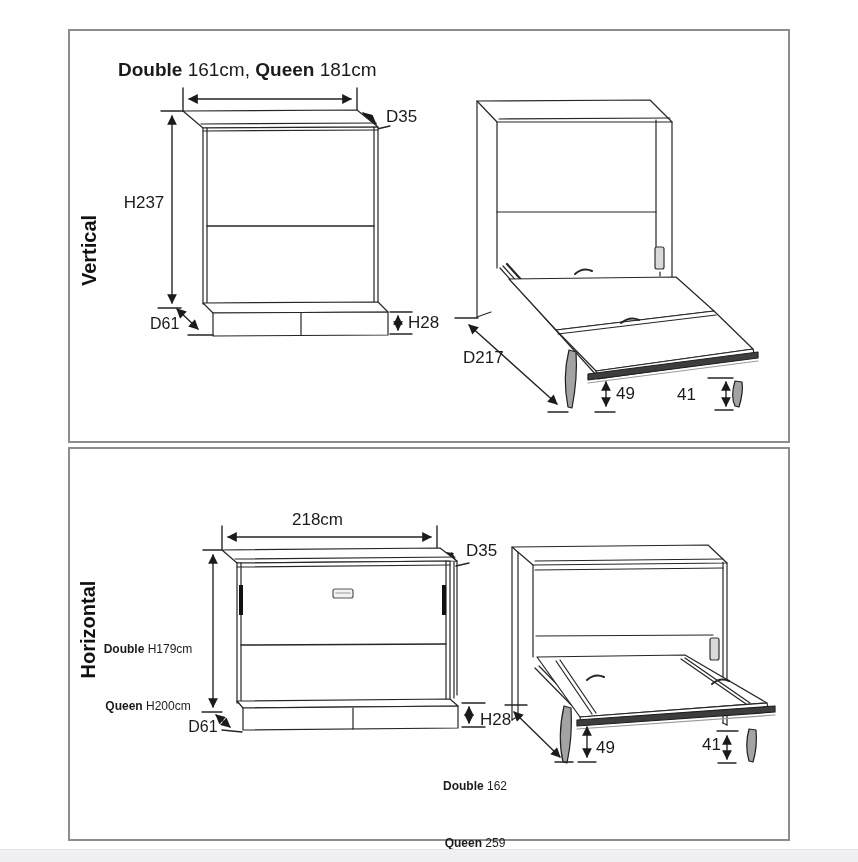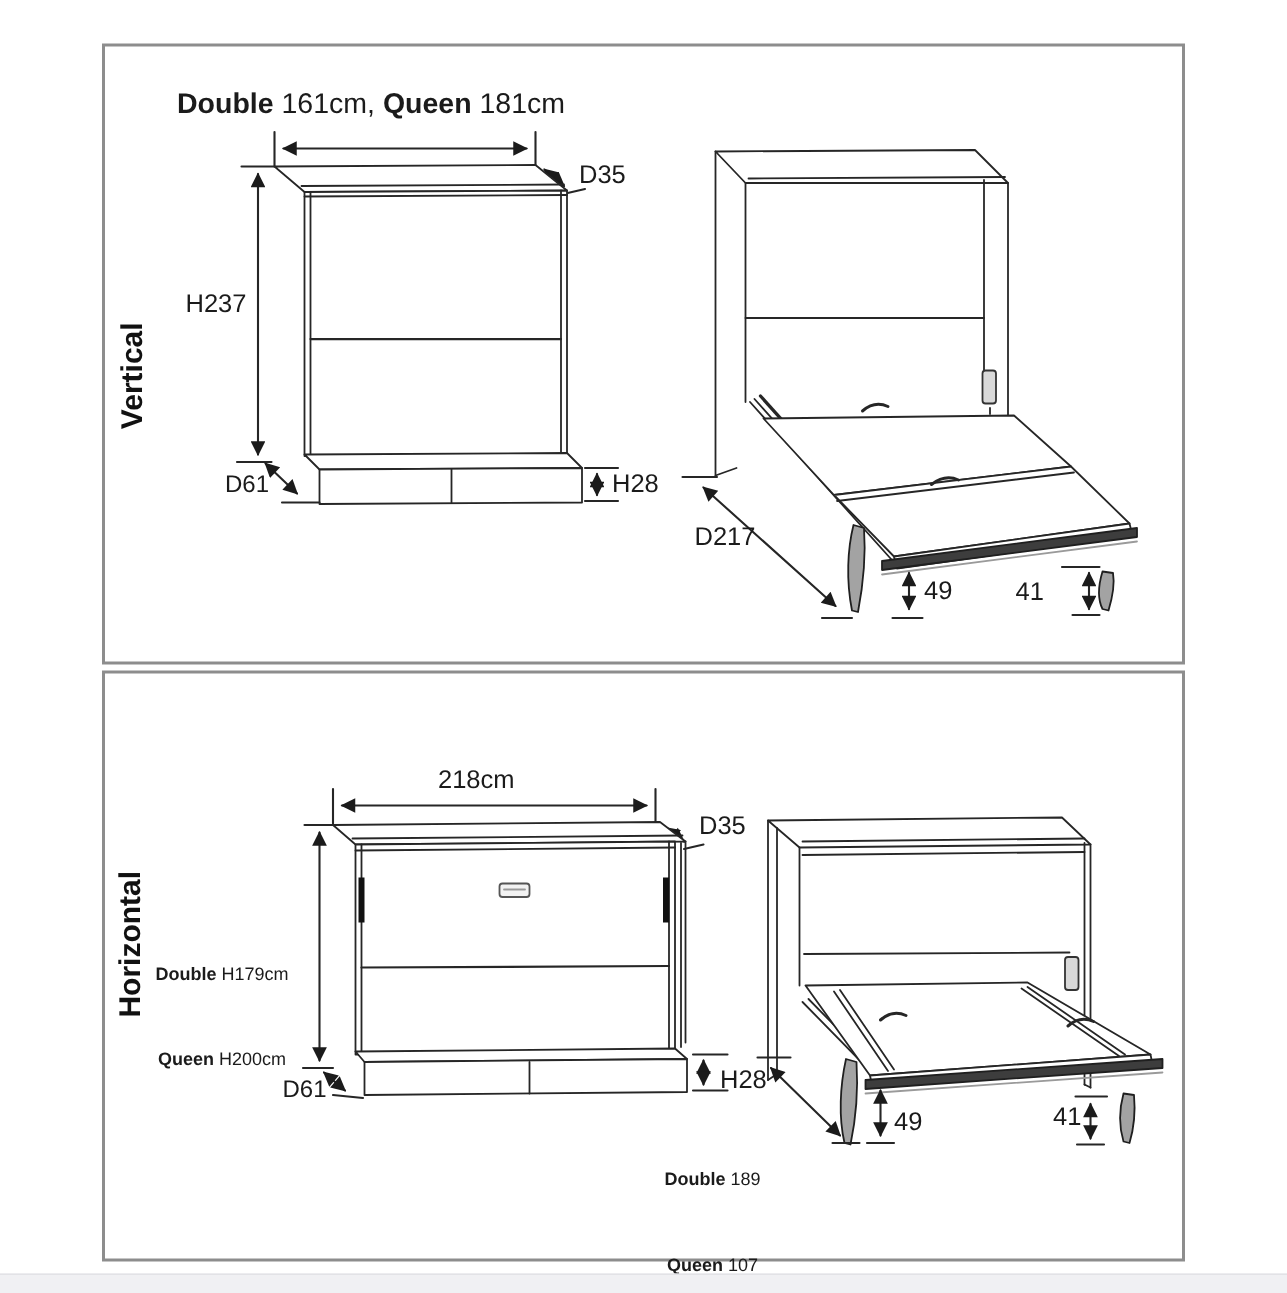--- a/index.html
+++ b/index.html
@@ -232,21 +232,21 @@
 
   <div class="lbl right two-line" style="left:13px;top:153px;width:130px;">
     <div><b>Double</b><span> H179cm</span></div>
     <div><b>Queen</b><span> H200cm</span></div>
   </div>
 
   <div class="lbl right" style="left:118px;top:269px;width:30px;font-size:16px;">D61</div>
   <div class="lbl" style="left:410px;top:262px;">H28</div>
 
   <div class="lbl right two-line" style="left:340px;top:290px;width:130px;">
-    <div><b>Double</b><span> 189</span></div>
-    <div><b>Queen</b><span> 107</span></div>
+    <div><b>Double</b><span> 162</span></div>
+    <div><b>Queen</b><span> 259</span></div>
   </div>
 
   <div class="lbl" style="left:526px;top:290px;">49</div>
   <div class="lbl" style="left:632px;top:287px;">41</div>
 </div>
 
 <div class="bottom-strip"></div>
 
 </body></html>

